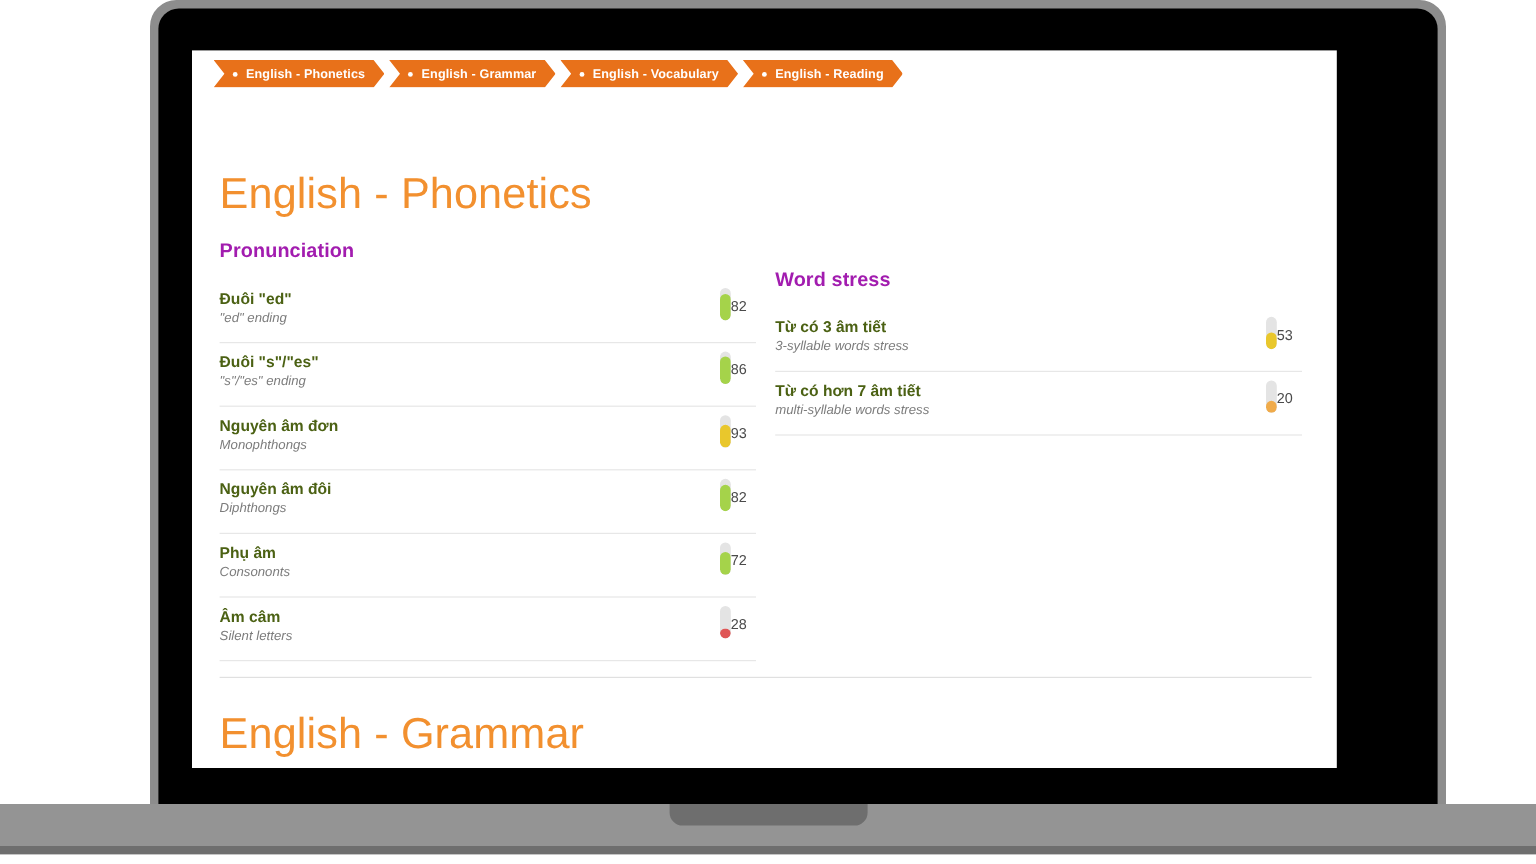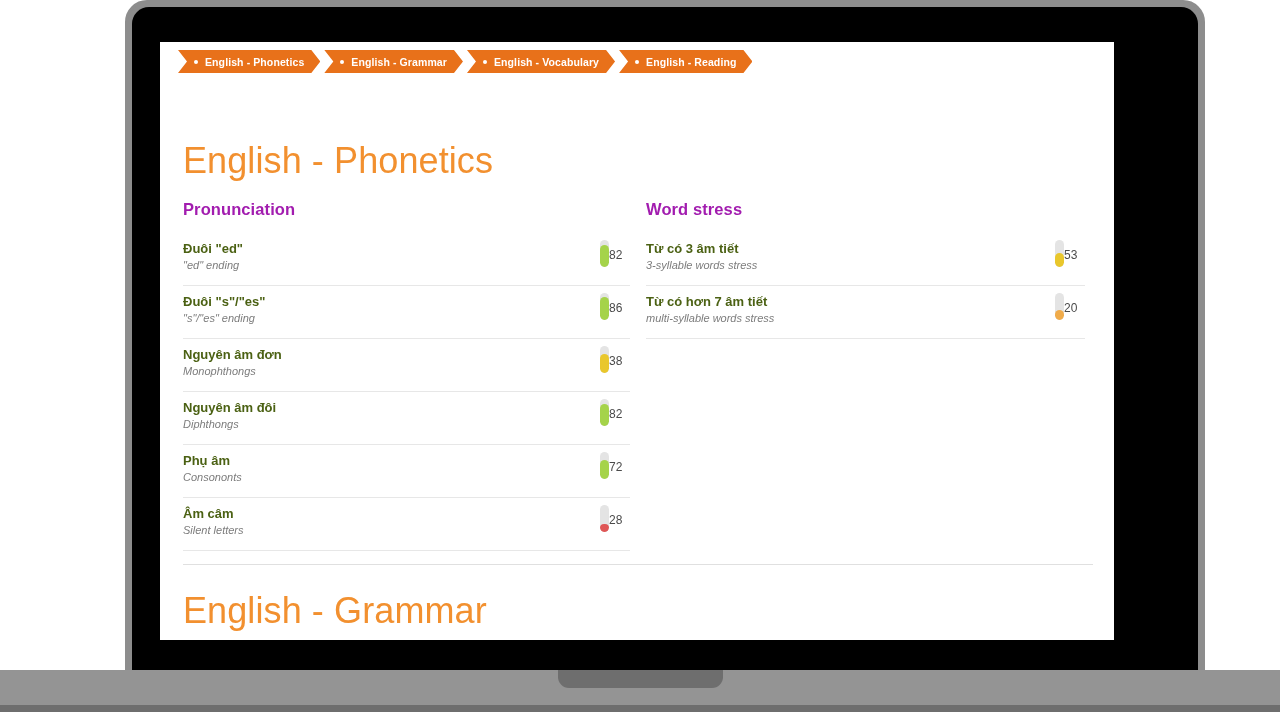--- a/index.html
+++ b/index.html
@@ -107,21 +107,21 @@
   .columns {
     position: absolute;
     left: 23px;
     width: 910px;
     display: flex;
     gap: 0px;
   }
   #columns-phonetics { top: 158px; }
 
   .col { width: 455px; padding-right: 8px; }
-  .col + .col { padding-left: 8px; }
+  .col + .col { padding-left: 8px; margin-top: 24px; }
 
   .group-title {
     color: #a21caf;
     font-size: 16.5px;
     font-weight: bold;
     margin-bottom: 14px;
     letter-spacing: .1px;
     white-space: nowrap;
   }
 
@@ -252,21 +252,21 @@
         </div>
         <div class="skill-row">
           <div class="skill-texts">
             <div class="skill-name">Nguyên âm đơn</div>
             <div class="skill-sub">Monophthongs</div>
           </div>
           <div class="gauge-wrap">
             <div class="gauge">
               <div class="gauge-fill" style="height: 69%; background: rgb(233, 199, 44);"></div>
             </div>
-            <div class="gauge-value">38</div>
+            <div class="gauge-value">93</div>
           </div>
         </div>
         <div class="skill-row">
           <div class="skill-texts">
             <div class="skill-name">Nguyên âm đôi</div>
             <div class="skill-sub">Diphthongs</div>
           </div>
           <div class="gauge-wrap">
             <div class="gauge">
               <div class="gauge-fill" style="height: 82%; background: rgb(165, 211, 74);"></div>

